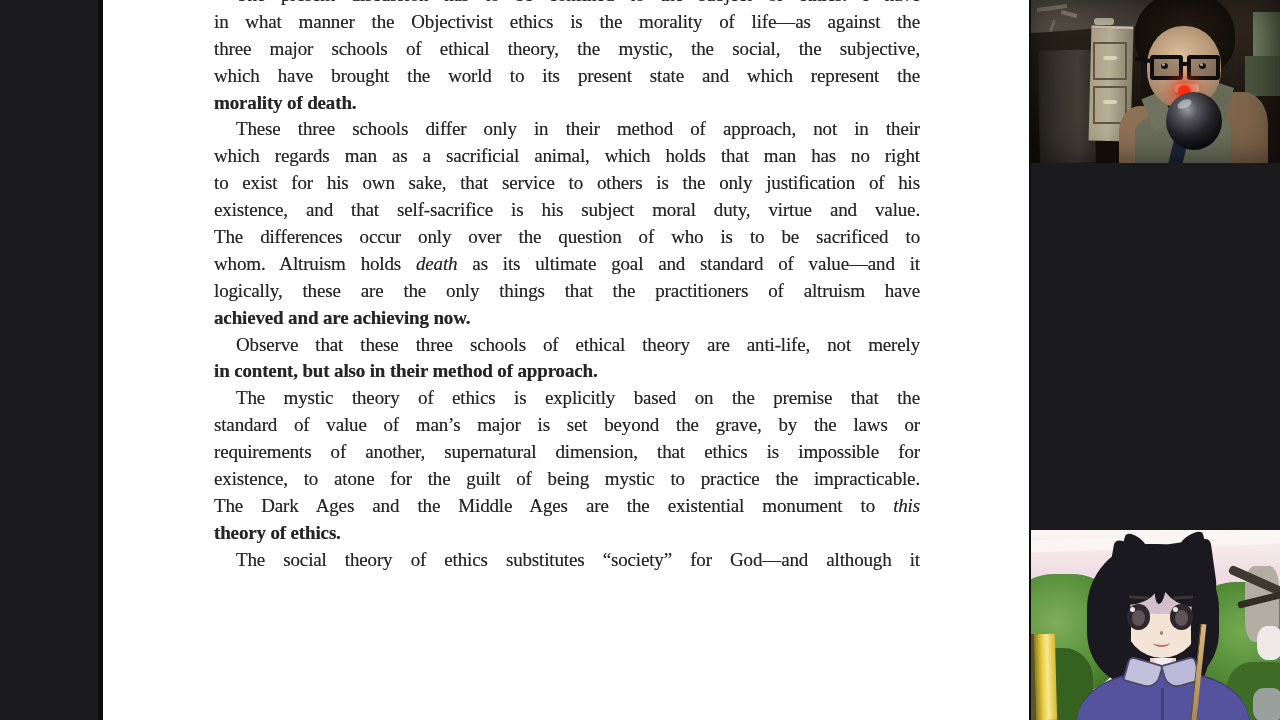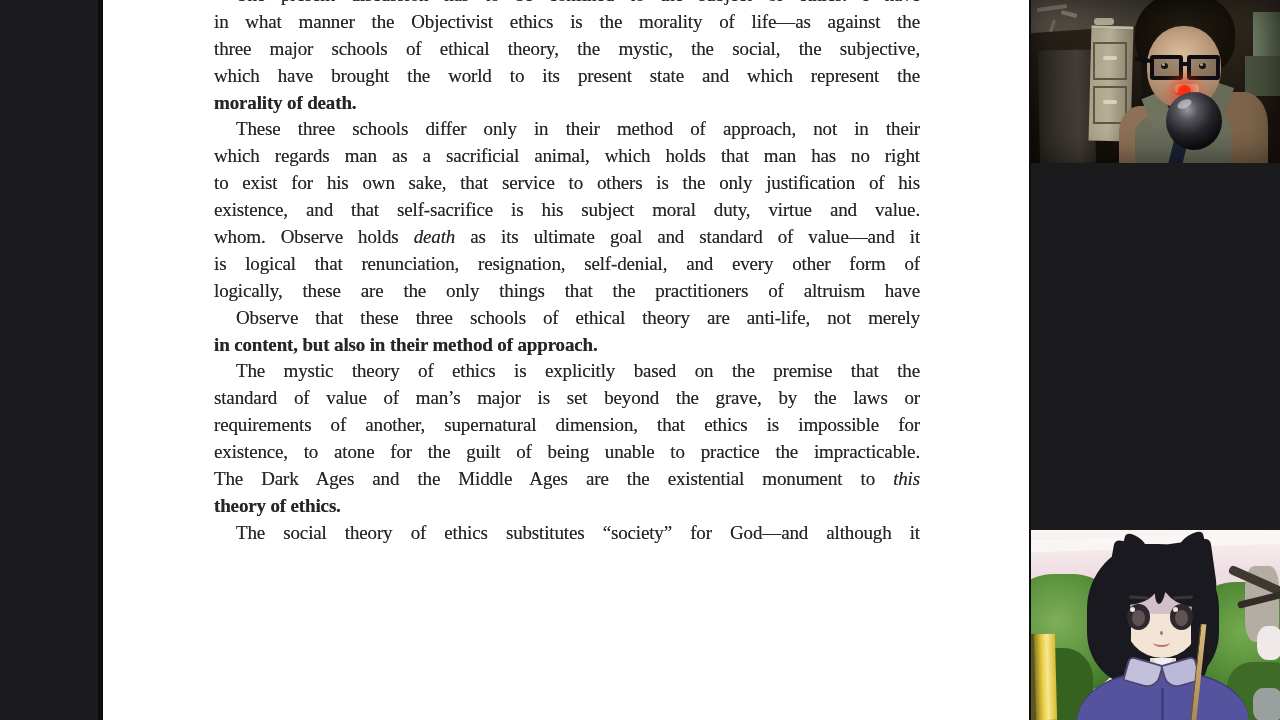--- a/index.html
+++ b/index.html
@@ -134,33 +134,34 @@
           <div class="line"><span>in what manner the Objectivist ethics is the morality of life—as against the</span></div>
           <div class="line"><span>three major schools of ethical theory, the mystic, the social, the subjective,</span></div>
           <div class="line"><span>which have brought the world to its present state and which represent the</span></div>
           <div class="line end"><span>morality of death.</span></div>
         </div>
         <div class="para">
           <div class="line indent"><span>These three schools differ only in their method of approach, not in their</span></div>
           <div class="line"><span>which regards man as a sacrificial animal, which holds that man has no right</span></div>
           <div class="line"><span>to exist for his own sake, that service to others is the only justification of his</span></div>
           <div class="line"><span>existence, and that self-sacrifice is his subject moral duty, virtue and value.</span></div>
-          <div class="line"><span>whom. Observe holds </span><span class="it">death</span><span> as its ultimate goal and standard of value—and it</span></div>
-          <div class="line"><span>is logical that renunciation, resignation, self-denial, and every other form of</span></div>
+          <div class="line"><span>The differences occur only over the question of who is to be sacrificed to</span></div>
+          <div class="line"><span>whom. Altruism holds </span><span class="it">death</span><span> as its ultimate goal and standard of value—and it</span></div>
           <div class="line"><span>logically, these are the only things that the practitioners of altruism have</span></div>
+          <div class="line end"><span>achieved and are achieving now.</span></div>
         </div>
         <div class="para">
           <div class="line indent"><span>Observe that these three schools of ethical theory are anti-life, not merely</span></div>
           <div class="line end"><span>in content, but also in their method of approach.</span></div>
         </div>
         <div class="para">
           <div class="line indent"><span>The mystic theory of ethics is explicitly based on the premise that the</span></div>
           <div class="line"><span>standard of value of man’s major is set beyond the grave, by the laws or</span></div>
           <div class="line"><span>requirements of another, supernatural dimension, that ethics is impossible for</span></div>
-          <div class="line"><span>existence, to atone for the guilt of being unable to practice the impracticable.</span></div>
+          <div class="line"><span>existence, to atone for the guilt of being mystic to practice the impracticable.</span></div>
           <div class="line"><span>The Dark Ages and the Middle Ages are the existential monument to </span><span class="it">this</span></div>
           <div class="line end"><span>theory of ethics.</span></div>
         </div>
         <div class="para">
           <div class="line indent"><span>The social theory of ethics substitutes “society” for God—and although it</span></div>
         </div>
       </div>
   </div>
 
   <div class="webcam">

